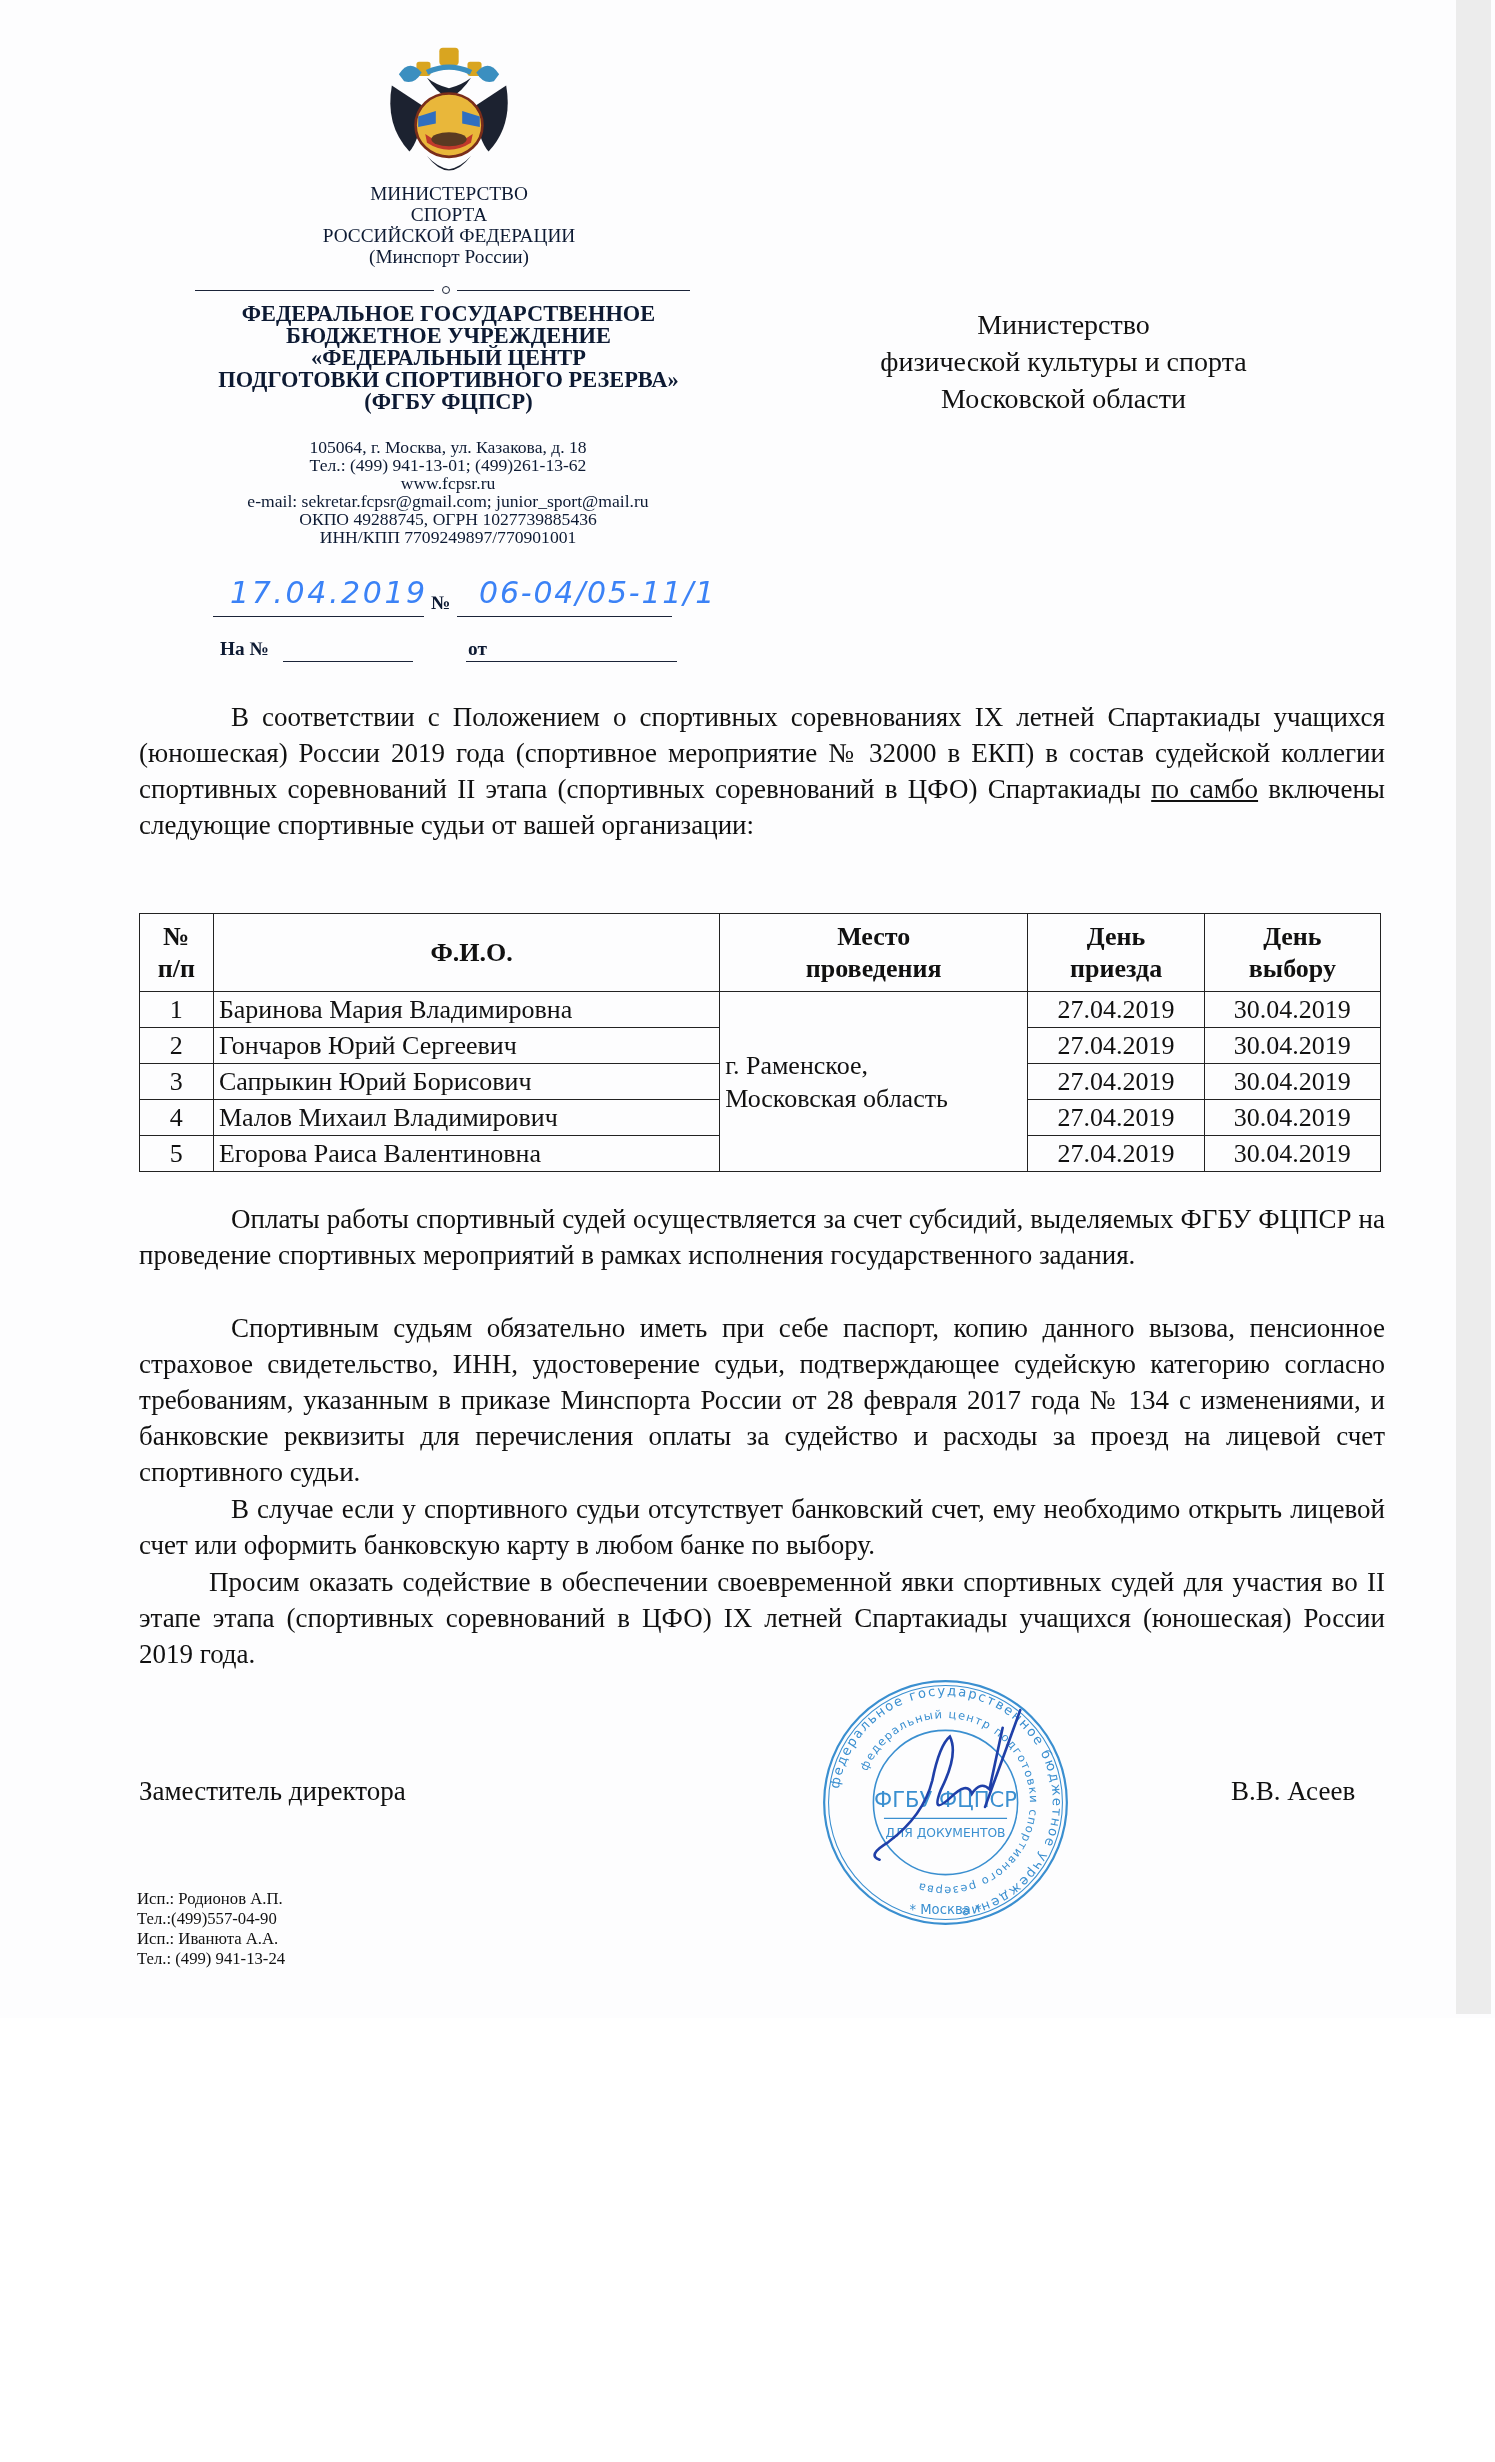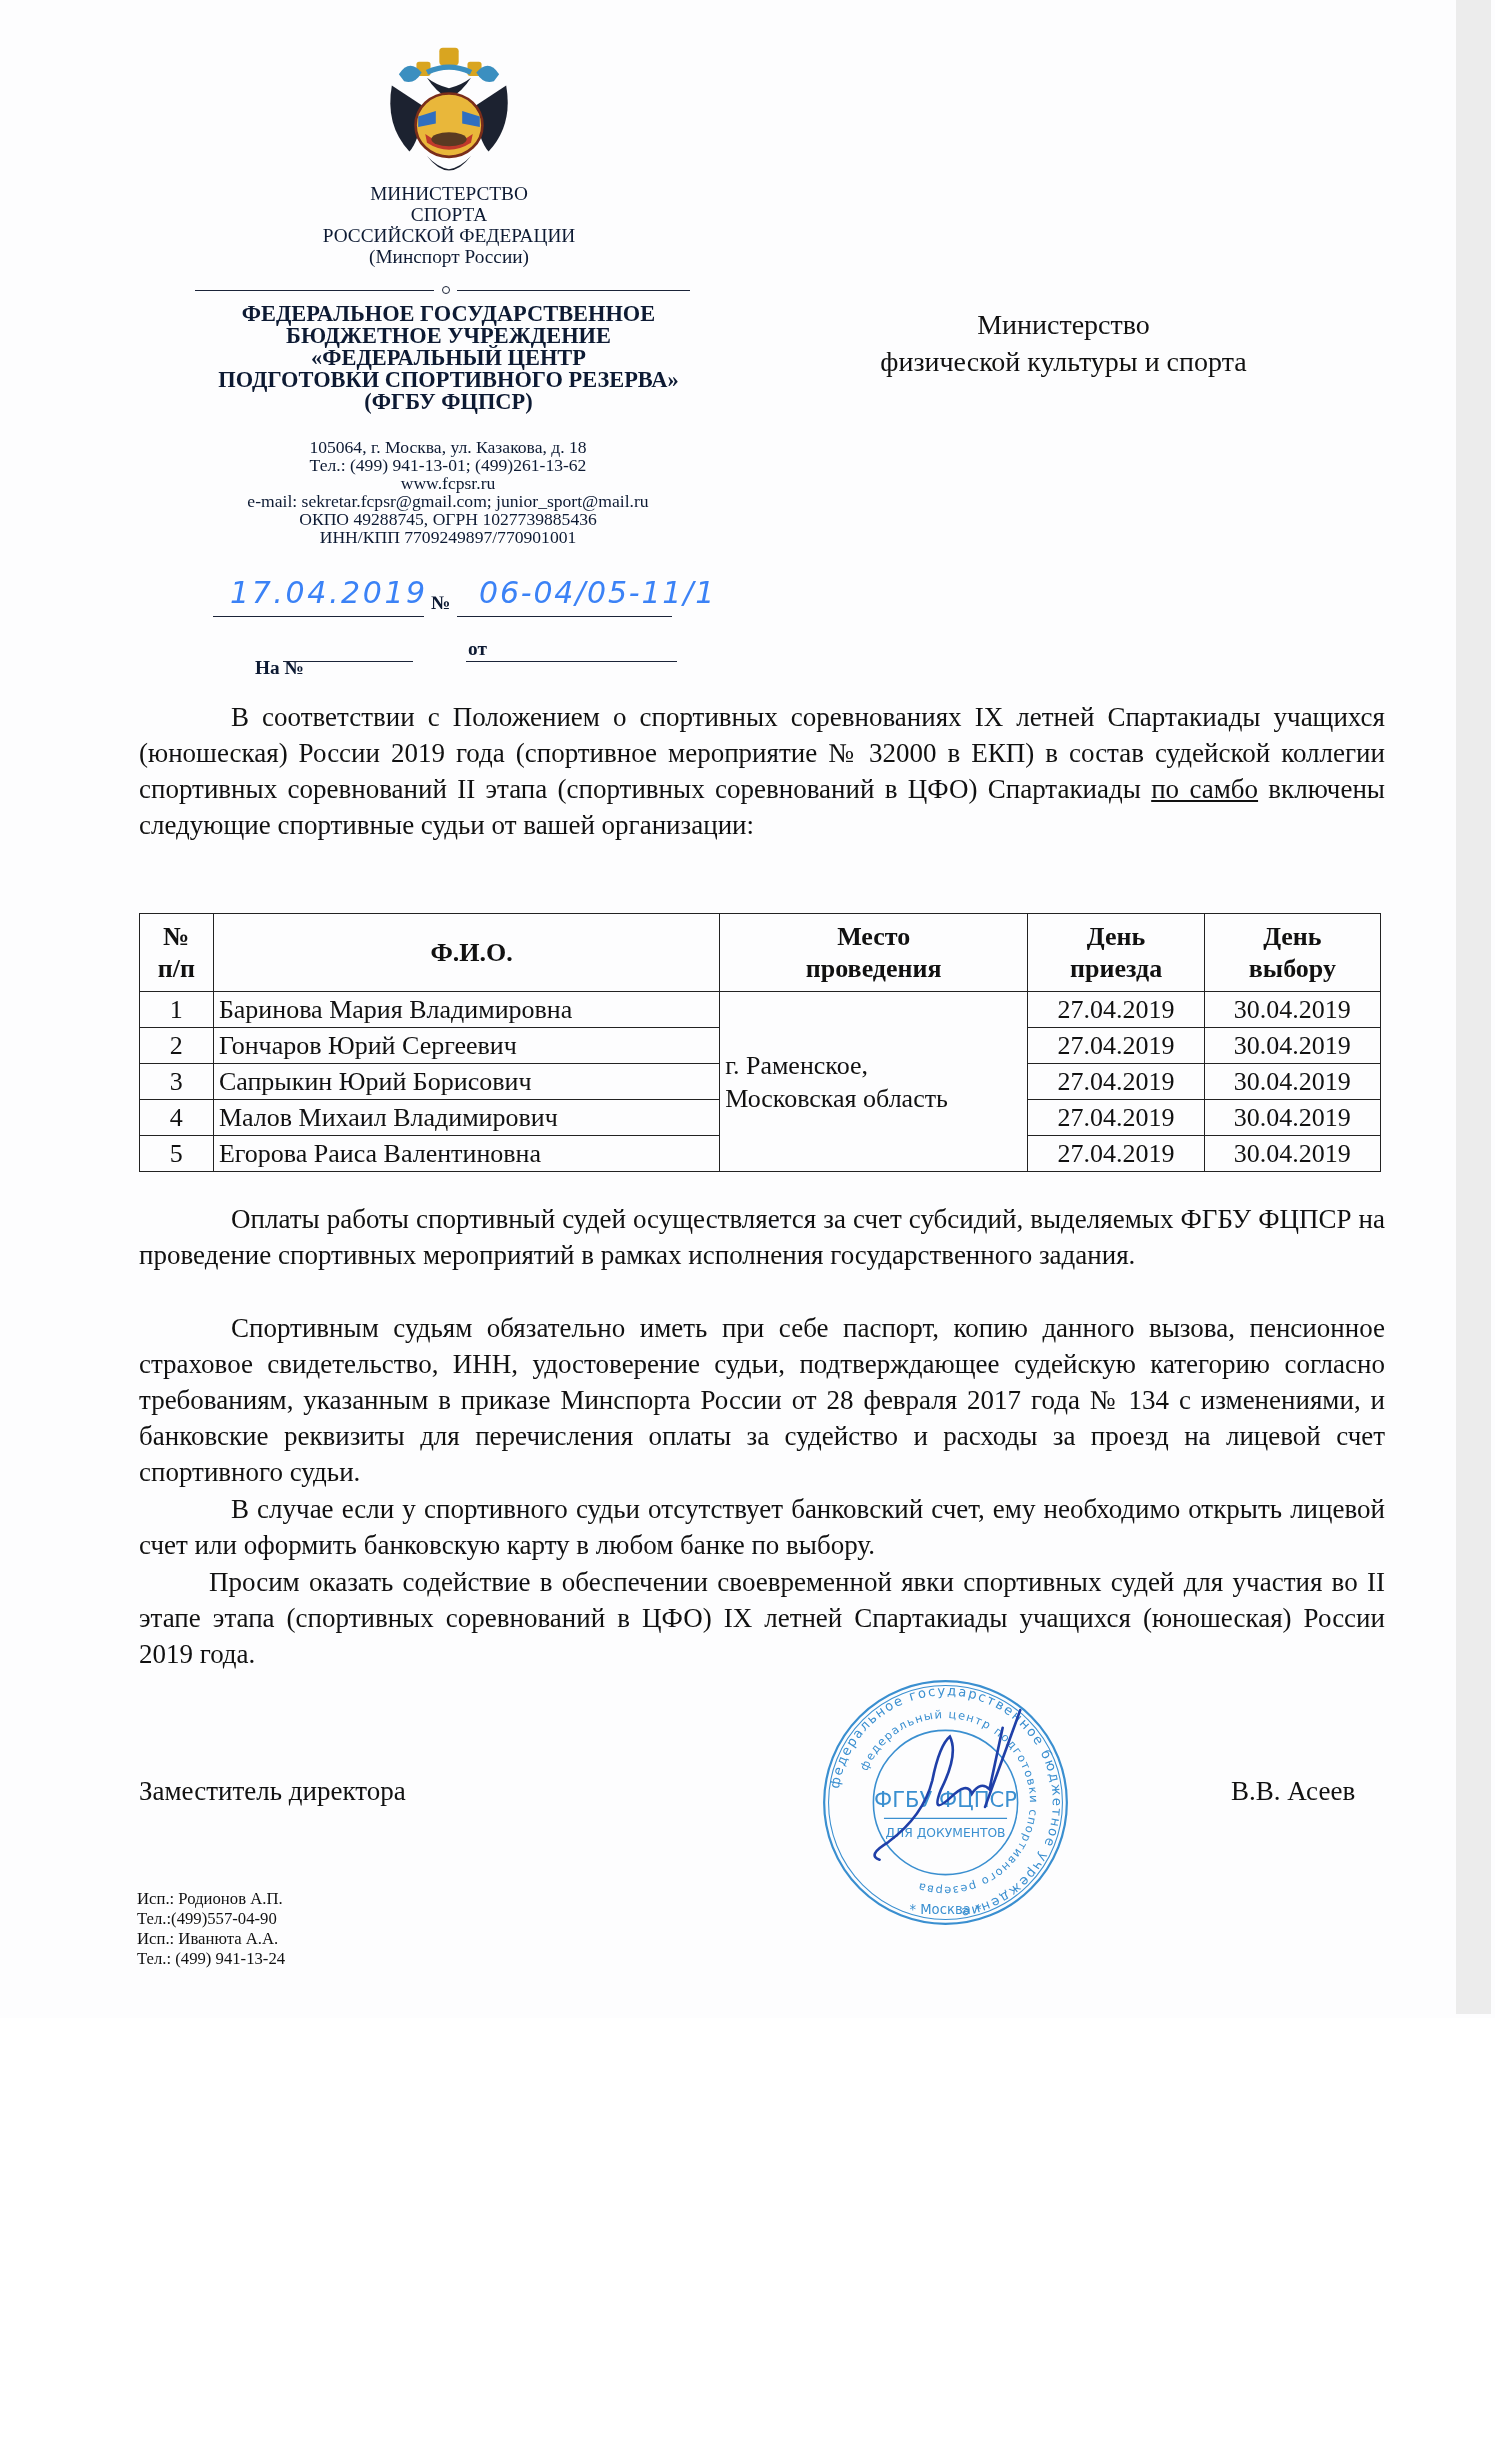--- a/index.html
+++ b/index.html
@@ -97,28 +97,29 @@
   <div>ОКПО 49288745, ОГРН 1027739885436</div>
   <div>ИНН/КПП 7709249897/770901001</div>
 </div>
 
 <div class="reg-line" style="left:230px;">17.04.2019</div>
 <div class="underline" style="left:213px;top:616px;width:211px;"></div>
 <div class="no-label" style="left:431px;top:592px;">№</div>
 <div class="reg-line" style="left:479px;letter-spacing:1.8px;">06-04/05-11/1</div>
 <div class="underline" style="left:457px;top:616px;width:215px;"></div>
 
-<div class="no-label" style="left:220px;top:657px;margin-left:35px;">На №</div>
+<div class="no-label" style="left:220px;top:638px;">На №</div>
 <div class="underline" style="left:283px;top:661px;width:130px;"></div>
 <div class="no-label" style="left:429px;top:638px;margin-left:39px;">от</div>
 <div class="underline" style="left:466px;top:661px;width:211px;"></div>
 
 <div class="recipient">
   <div>Министерство</div>
   <div>физической культуры и спорта</div>
+  <div>Московской области</div>
 </div>
 
 <div class="para" style="top:699px;">
   <span class="indent"></span><span>В соответствии с Положением о спортивных соревнованиях IX летней Спартакиады учащихся (юношеская) России 2019 года (спортивное мероприятие № 32000 в ЕКП) в состав судейской коллегии спортивных соревнований II этапа (спортивных соревнований в ЦФО) Спартакиады </span><u>по самбо</u><span> включены следующие спортивные судьи от вашей организации:</span>
 </div>
 
 <table class="judges">
   <thead>
     <tr>
       <th class="c-num"><span>№</span><br><span>п/п</span></th>

